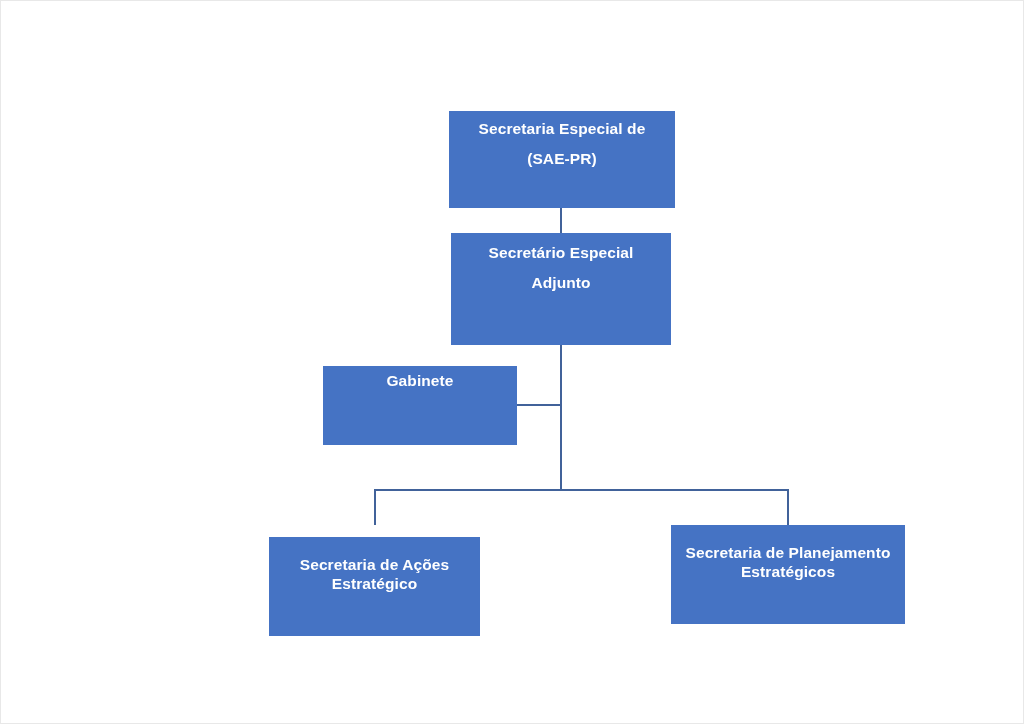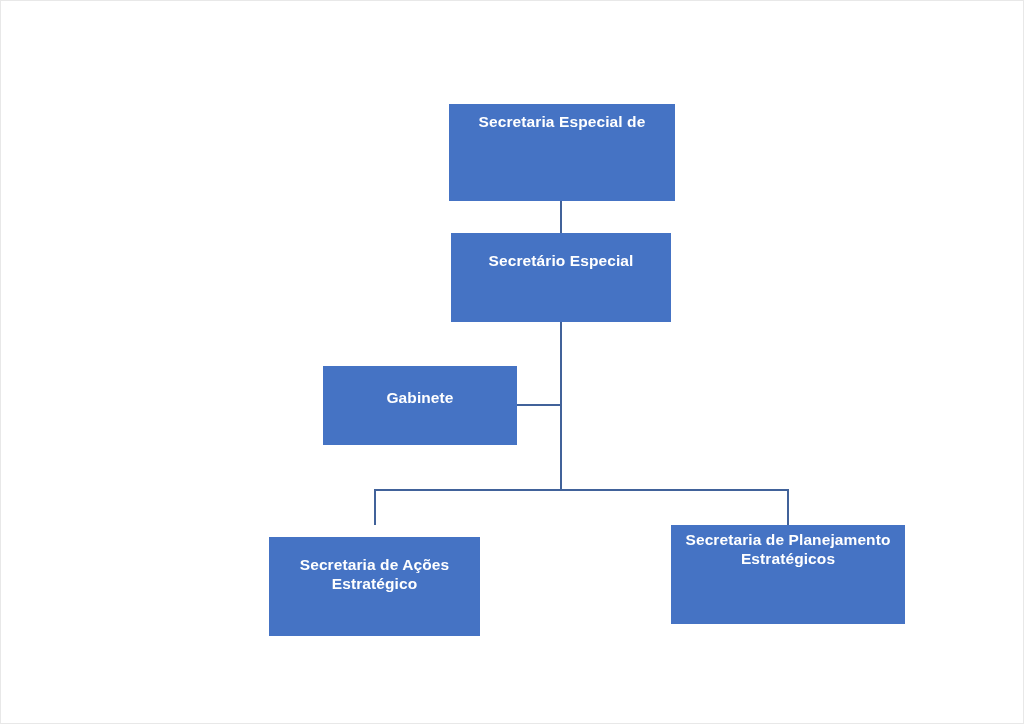--- a/index.html
+++ b/index.html
@@ -41,55 +41,55 @@
   .connector {
     position: absolute;
     background: #41629a;
     z-index: 1;
   }
   .v-line { width: 2px; }
   .h-line { height: 2px; }
 
   
   #node-root {
-    left: 448px; top: 103px; width: 226px; height: 97px;
+    left: 448px; top: 110px; width: 226px; height: 97px;
     font-size: 15.5px;
     justify-content: flex-start;
     padding-top: 9px;
   }
   #node-root .gap { height: 11px; }
 
   #node-adjunto {
-    left: 450px; top: 232px; width: 220px; height: 89px;
+    left: 450px; top: 232px; width: 220px; height: 112px;
     font-size: 15.5px;
     justify-content: flex-start;
-    padding-top: 19px;
+    padding-top: 11px;
   }
   #node-adjunto .gap { height: 11px; }
 
   #node-gabinete {
     left: 322px; top: 365px; width: 194px; height: 79px;
     font-size: 15.5px;
     justify-content: flex-start;
-    padding-top: 23px;
+    padding-top: 6px;
   }
 
   #node-acoes {
     left: 268px; top: 536px; width: 211px; height: 99px;
     font-size: 15.5px;
     justify-content: flex-start;
     padding-top: 19px;
     align-items: flex-end;
   }
 
   #node-planejamento {
     left: 670px; top: 524px; width: 234px; height: 99px;
     font-size: 15.5px;
     justify-content: flex-start;
-    padding-top: 6px;
+    padding-top: 19px;
   }
 
   
   #conn-root-adjunto { left: 559px; top: 200px; height: 32px; }
   #conn-trunk        { left: 559px; top: 321px; height: 168px; }
   #conn-gabinete     { left: 516px; top: 403px; width: 44px; }
   #conn-bus          { left: 373px; top: 488px; width: 415px; }
   #conn-drop-left    { left: 373px; top: 488px; height: 36px; }
   #conn-drop-right   { left: 786px; top: 488px; height: 36px; }
 </style>
@@ -101,25 +101,27 @@
   <div class="connector v-line" id="conn-root-adjunto"></div>
   <div class="connector v-line" id="conn-trunk"></div>
   <div class="connector h-line" id="conn-gabinete"></div>
   <div class="connector h-line" id="conn-bus"></div>
   <div class="connector v-line" id="conn-drop-left"></div>
   <div class="connector v-line" id="conn-drop-right"></div>
 
   <div class="node" id="node-root">
     <span class="ln">Secretaria Especial de</span>
     <span class="gap"></span>
+    <span class="ln">(SAE-PR)</span>
   </div>
 
   <div class="node" id="node-adjunto">
     <span class="ln">Secretário Especial</span>
     <span class="gap"></span>
+    <span class="ln">Adjunto</span>
   </div>
 
   <div class="node" id="node-gabinete">
     <span class="ln">Gabinete</span>
   </div>
 
   <div class="node" id="node-acoes">
     <span class="ln">Secretaria de Ações</span>
     <span class="ln">Estratégico</span>
   </div>

